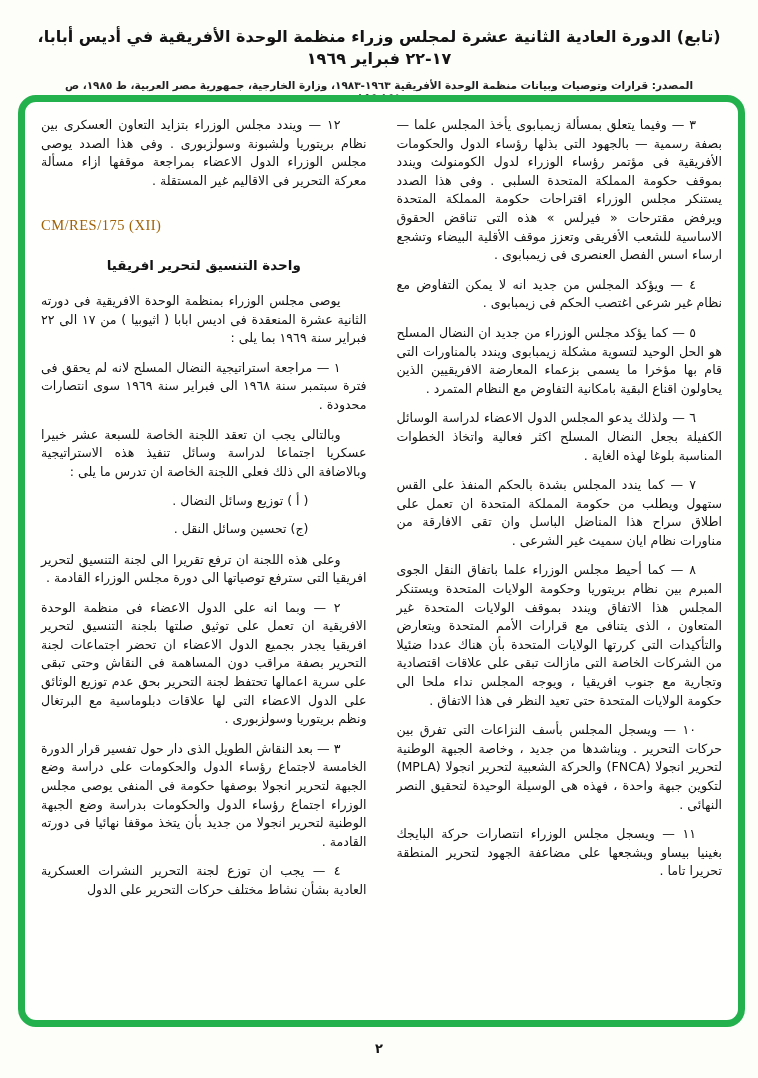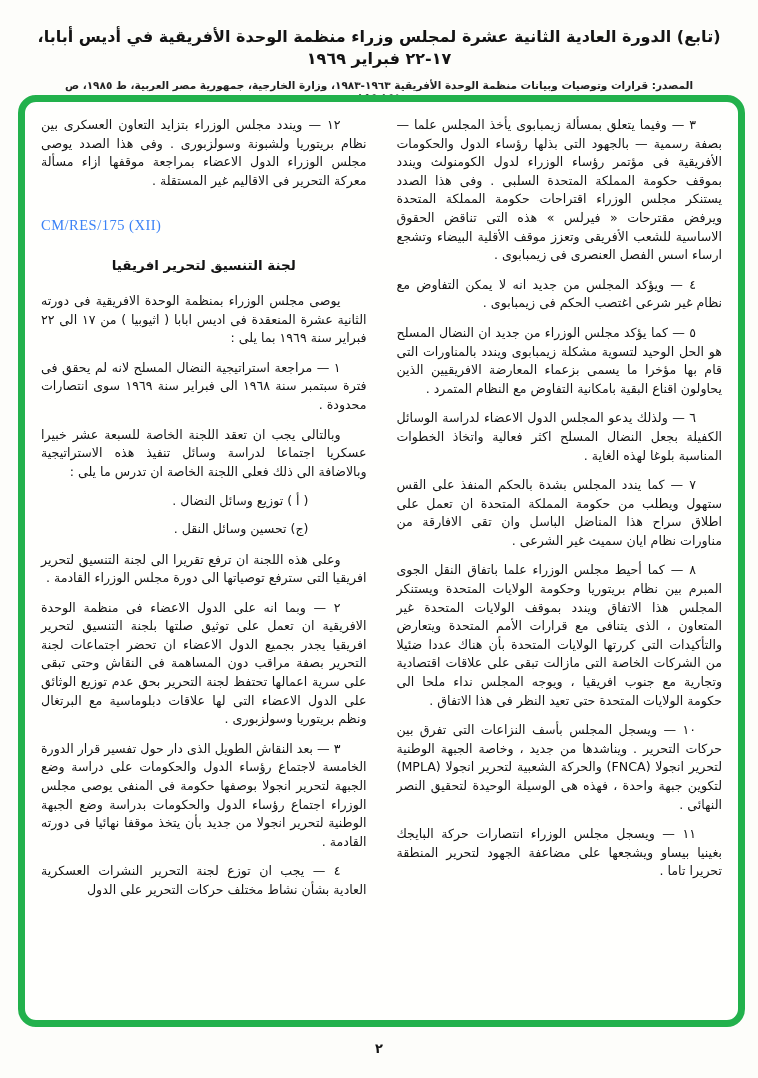--- a/index.html
+++ b/index.html
@@ -68,21 +68,21 @@
   .column p.no-gap { margin-bottom: 8px; }
 
   
   .reference {
     direction: ltr;
     text-align: left;
     font-family: "Liberation Serif", "DejaVu Serif", serif;
     font-size: 14.5px;
     letter-spacing: 0.5px;
     margin: 26px 0 20px 0;
-    color: #3b82f6;
+    color: #a16207;
   }
   .res-heading {
     text-align: center;
     font-weight: bold;
     font-size: 13.5px;
     line-height: 21px;
     margin-bottom: 16px;
   }
   .sublist { margin-bottom: 12px; }
   .sublist p {
@@ -123,21 +123,21 @@
         <p>١٠ — ويسجل المجلس بأسف النزاعات التى تفرق بين حركات التحرير . ويناشدها من جديد ، وخاصة الجبهة الوطنية لتحرير انجولا (FNCA) والحركة الشعبية لتحرير انجولا (MPLA) لتكوين جبهة واحدة ، فهذه هى الوسيلة الوحيدة لتحقيق النصر النهائى .</p>
         <p>١١ — ويسجل مجلس الوزراء انتصارات حركة البايجك بغينيا بيساو ويشجعها على مضاعفة الجهود لتحرير المنطقة تحريرا تاما .</p>
       </div>
 
       <div class="column column-left">
         <p>١٢ — ويندد مجلس الوزراء بتزايد التعاون العسكرى بين نظام بريتوريا ولشبونة وسولزبورى . وفى هذا الصدد يوصى مجلس الوزراء الدول الاعضاء بمراجعة موقفها ازاء مسألة معركة التحرير فى الاقاليم غير المستقلة .</p>
 
         <div class="reference">CM/RES/175 (XII)</div>
 
         <div class="res-heading">
-          <div>لجنة التنسيق لتحرير افريقيا</div>
+          <div>واحدة التنسيق لتحرير افريقيا</div>
         </div>
 
         <p>يوصى مجلس الوزراء بمنظمة الوحدة الافريقية فى دورته الثانية عشرة المنعقدة فى اديس ابابا ( اثيوبيا ) من ١٧ الى ٢٢ فبراير سنة ١٩٦٩ بما يلى :</p>
 
         <p>١ — مراجعة استراتيجية النضال المسلح لانه لم يحقق فى فترة سبتمبر سنة ١٩٦٨ الى فبراير سنة ١٩٦٩ سوى انتصارات محدودة .</p>
 
         <p>وبالتالى يجب ان تعقد اللجنة الخاصة للسبعة عشر خبيرا عسكريا اجتماعا لدراسة وسائل تنفيذ هذه الاستراتيجية وبالاضافة الى ذلك فعلى اللجنة الخاصة ان تدرس ما يلى :</p>
 
         <div class="sublist">
           <p>( أ ) توزيع وسائل النضال .</p>

